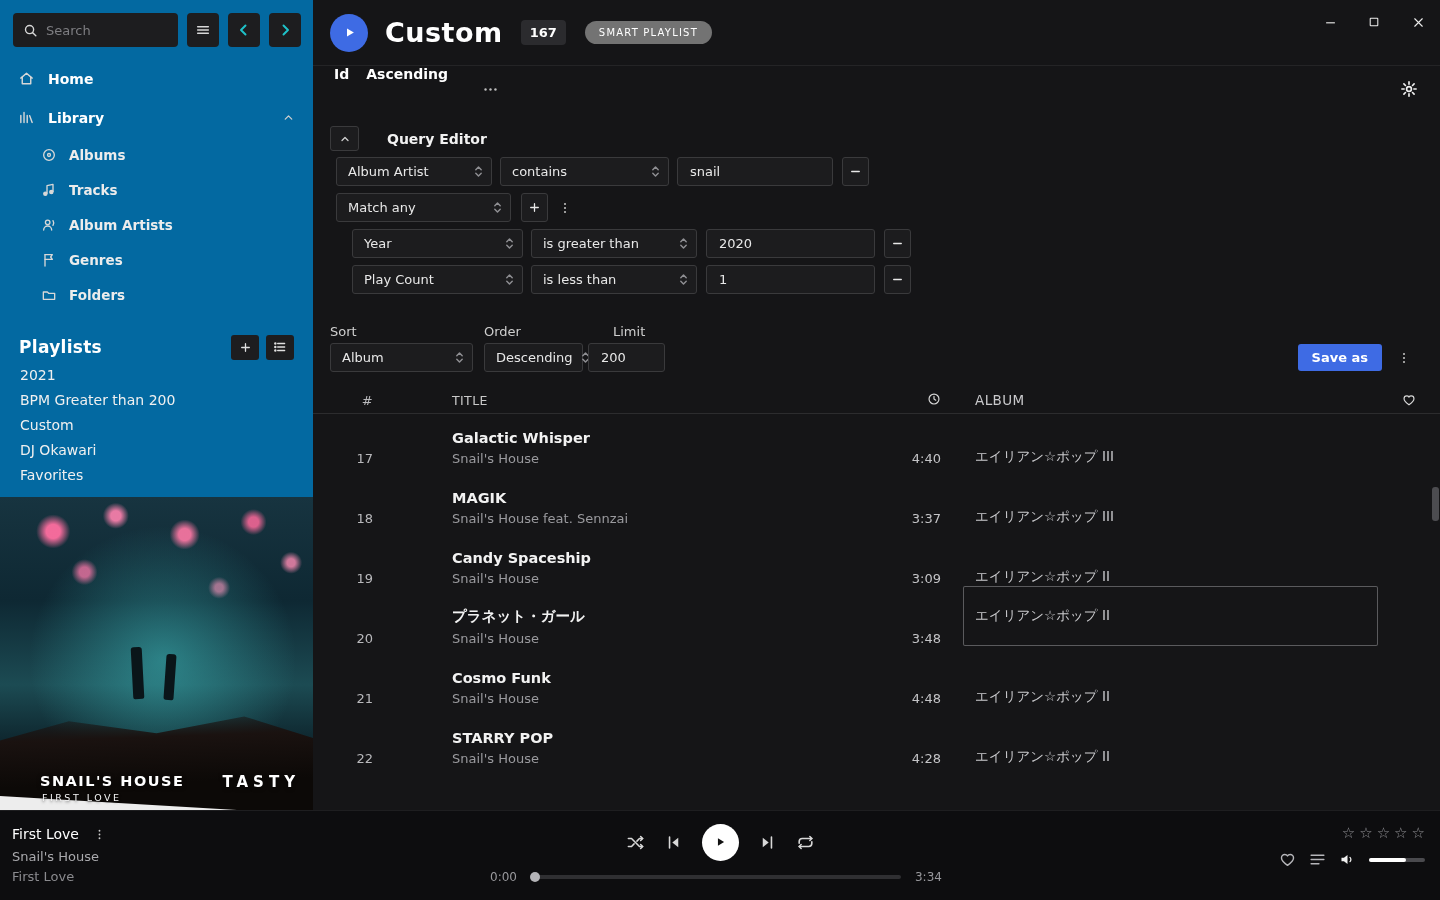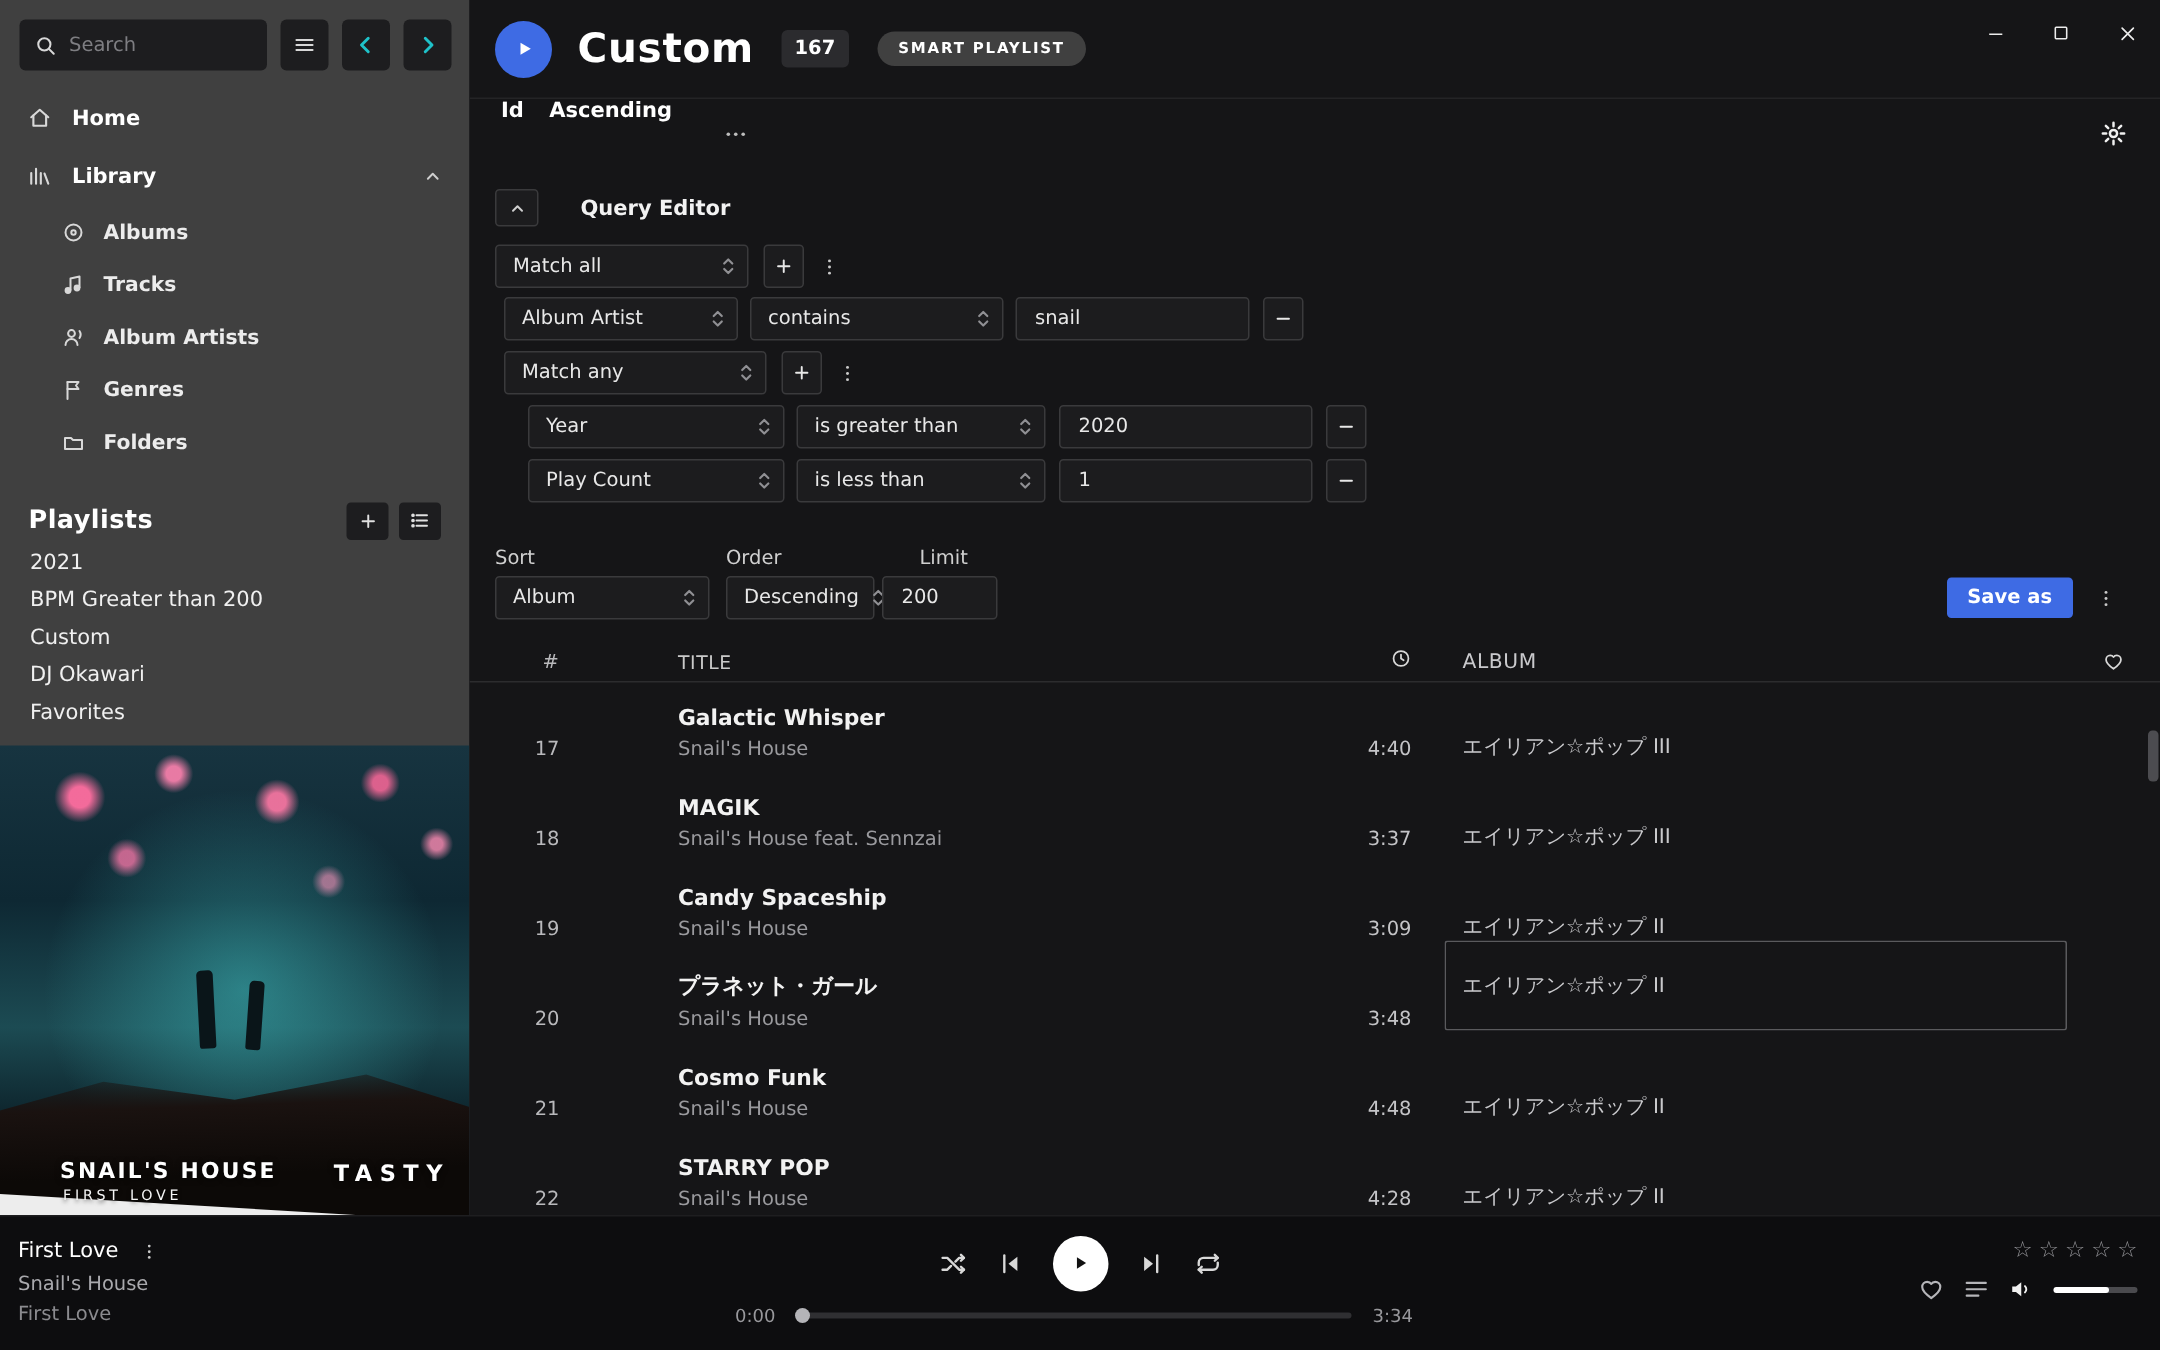--- a/index.html
+++ b/index.html
@@ -2,21 +2,21 @@
 <html><head>
 <meta charset="utf-8">
 <style>
   *{margin:0;padding:0;box-sizing:border-box}
   html,body{width:1440px;height:900px;overflow:hidden;background:#121214;
     font-family:"DejaVu Sans","Liberation Sans",sans-serif;color:#fff;font-size:13px}
   svg{display:block}
   .ico{display:flex;align-items:center;justify-content:center;color:#d8d8d8}
 
   
-  .sidebar{position:absolute;left:0;top:0;width:313px;height:810px;background:#404040;overflow:hidden}
+  .sidebar{position:absolute;left:0;top:0;width:313px;height:810px;background:#0369a1;overflow:hidden}
   .sb-top{display:flex;gap:9px;padding:13px 12px 12px 13px}
   .search-box{width:165px;height:34px;background:#1d1d1f;border-radius:4px;display:flex;align-items:center;gap:8px;padding:0 10px;color:#7e7e82}
   .search-box input{flex:1;background:transparent;border:0;outline:none;color:#ddd;font-size:13px;font-family:inherit;min-width:0}
   .search-box input::placeholder{color:#7e7e82}
   .sq-btn{width:33px;height:34px;background:#1d1d1f;border-radius:4px;display:flex;align-items:center;justify-content:center;color:#e8e8e8;cursor:pointer}
   .sq-btn.teal{color:#1fc2c9}
   .nav-item{display:flex;align-items:center;gap:13px;height:39px;padding:0 18px;font-size:14px;font-weight:700;color:#fff;cursor:pointer}
   .nav-sub{display:flex;align-items:center;gap:12px;height:35px;padding-left:41px;font-size:13.5px;font-weight:700;color:#ececec;cursor:pointer}
   .nav-item .chev-end{margin-left:auto;color:#cfcfcf}
   .pl-head{display:flex;align-items:center;margin-top:20px;padding:0 19px;height:30px}
@@ -47,21 +47,21 @@
   .cover-artist{position:absolute;left:40px;bottom:21px;font-size:14.5px;font-weight:700;letter-spacing:1.5px;color:#fff;text-shadow:0 1px 4px rgba(0,0,0,.7)}
   .cover-title{position:absolute;left:42px;bottom:7px;font-size:9.5px;letter-spacing:2.5px;color:#f5f5f5;text-shadow:0 1px 3px rgba(0,0,0,.7)}
   .cover-brand{position:absolute;right:13px;bottom:19px;font-size:15px;font-weight:700;letter-spacing:5px;color:#fff;text-shadow:0 1px 4px rgba(0,0,0,.7)}
 
   
   .main{position:absolute;left:313px;top:0;width:1127px;height:810px;background:#151517;overflow:hidden}
   .main-header{height:66px;display:flex;align-items:center;padding-left:17px;border-bottom:1px solid #242426}
   .play-circle{width:38px;height:38px;border-radius:50%;background:#3e6be4;display:flex;align-items:center;justify-content:center;color:#fff;cursor:pointer;flex:0 0 auto}
   .page-title{font-size:27px;font-weight:800;letter-spacing:.5px;margin-left:17px}
   .count-badge{background:#2b2b2e;border-radius:4px;padding:5px 9px;font-size:13px;font-weight:700;margin-left:18px}
-  .type-badge{background:#404040;border-radius:12px;padding:6px 14px;font-size:10px;font-weight:700;letter-spacing:1.2px;margin-left:19px}
+  .type-badge{background:#737373;border-radius:12px;padding:6px 14px;font-size:10px;font-weight:400;letter-spacing:1.2px;margin-left:19px}
   .win-controls{margin-left:auto;display:flex;align-self:flex-start}
   .win-btn{width:44px;height:44px;display:flex;align-items:center;justify-content:center;color:#ececec;cursor:pointer}
 
   .toolbar{height:46px;display:flex;padding-left:21px}
   .tb-sort{font-size:14px;font-weight:700;color:#fff;cursor:pointer}
   .tb-dots{margin-left:34px;color:#bdbdbd;cursor:pointer}
   .tb-gear{margin-left:auto;margin-right:22px;color:#f0f0f0;cursor:pointer}
 
   .qe-head{display:flex;align-items:center;margin:14px 0 0 17px;height:25px;gap:28px}
   .collapse-btn{width:29px;height:25px;background:#1c1c1e;border:1px solid #3a3a3c;border-radius:3px;display:flex;align-items:center;justify-content:center;color:#cfcfcf;cursor:pointer}
@@ -333,43 +333,20 @@
 
   <div class="qe-head">
     <div class="collapse-btn">
       <svg width="12" height="12" viewBox="0 0 24 24" fill="none" stroke="currentColor" stroke-width="2.6" stroke-linecap="round" stroke-linejoin="round">
           <polyline points="6 15 12 9 18 15"></polyline>
         </svg>
     </div>
     <span class="qe-title">Query Editor</span>
   </div>
 
-  <div class="qe-row mt12 ind0">
-    <div class="ctl sel w169">
-      <span>Match all</span>
-      <span class="sorter ico">
-          <svg width="9" height="15" viewBox="0 0 10 16" fill="none" stroke="currentColor" stroke-width="1.6" stroke-linecap="round" stroke-linejoin="round">
-            <polyline points="2 6 5 3 8 6"></polyline>
-            <polyline points="2 10 5 13 8 10"></polyline>
-          </svg>
-        </span>
-    </div>
-    <div class="ctl ibtn w27 ml10">
-      <svg width="13" height="13" viewBox="0 0 24 24" fill="none" stroke="currentColor" stroke-width="2.4" stroke-linecap="round">
-          <path d="M12 5v14M5 12h14"></path>
-        </svg>
-    </div>
-    <span class="kebab ml8">
-      <svg width="14" height="16" viewBox="0 0 24 24" fill="currentColor">
-          <circle cx="12" cy="5" r="1.7"></circle>
-          <circle cx="12" cy="12" r="1.7"></circle>
-          <circle cx="12" cy="19" r="1.7"></circle>
-        </svg>
-    </span>
-  </div>
 
   <div class="qe-row mt6 ind1">
     <div class="ctl sel w168">
       <span>Album Artist</span>
       <span class="sorter ico">
           <svg width="9" height="15" viewBox="0 0 10 16" fill="none" stroke="currentColor" stroke-width="1.6" stroke-linecap="round" stroke-linejoin="round">
             <polyline points="2 6 5 3 8 6"></polyline>
             <polyline points="2 10 5 13 8 10"></polyline>
           </svg>
         </span>

